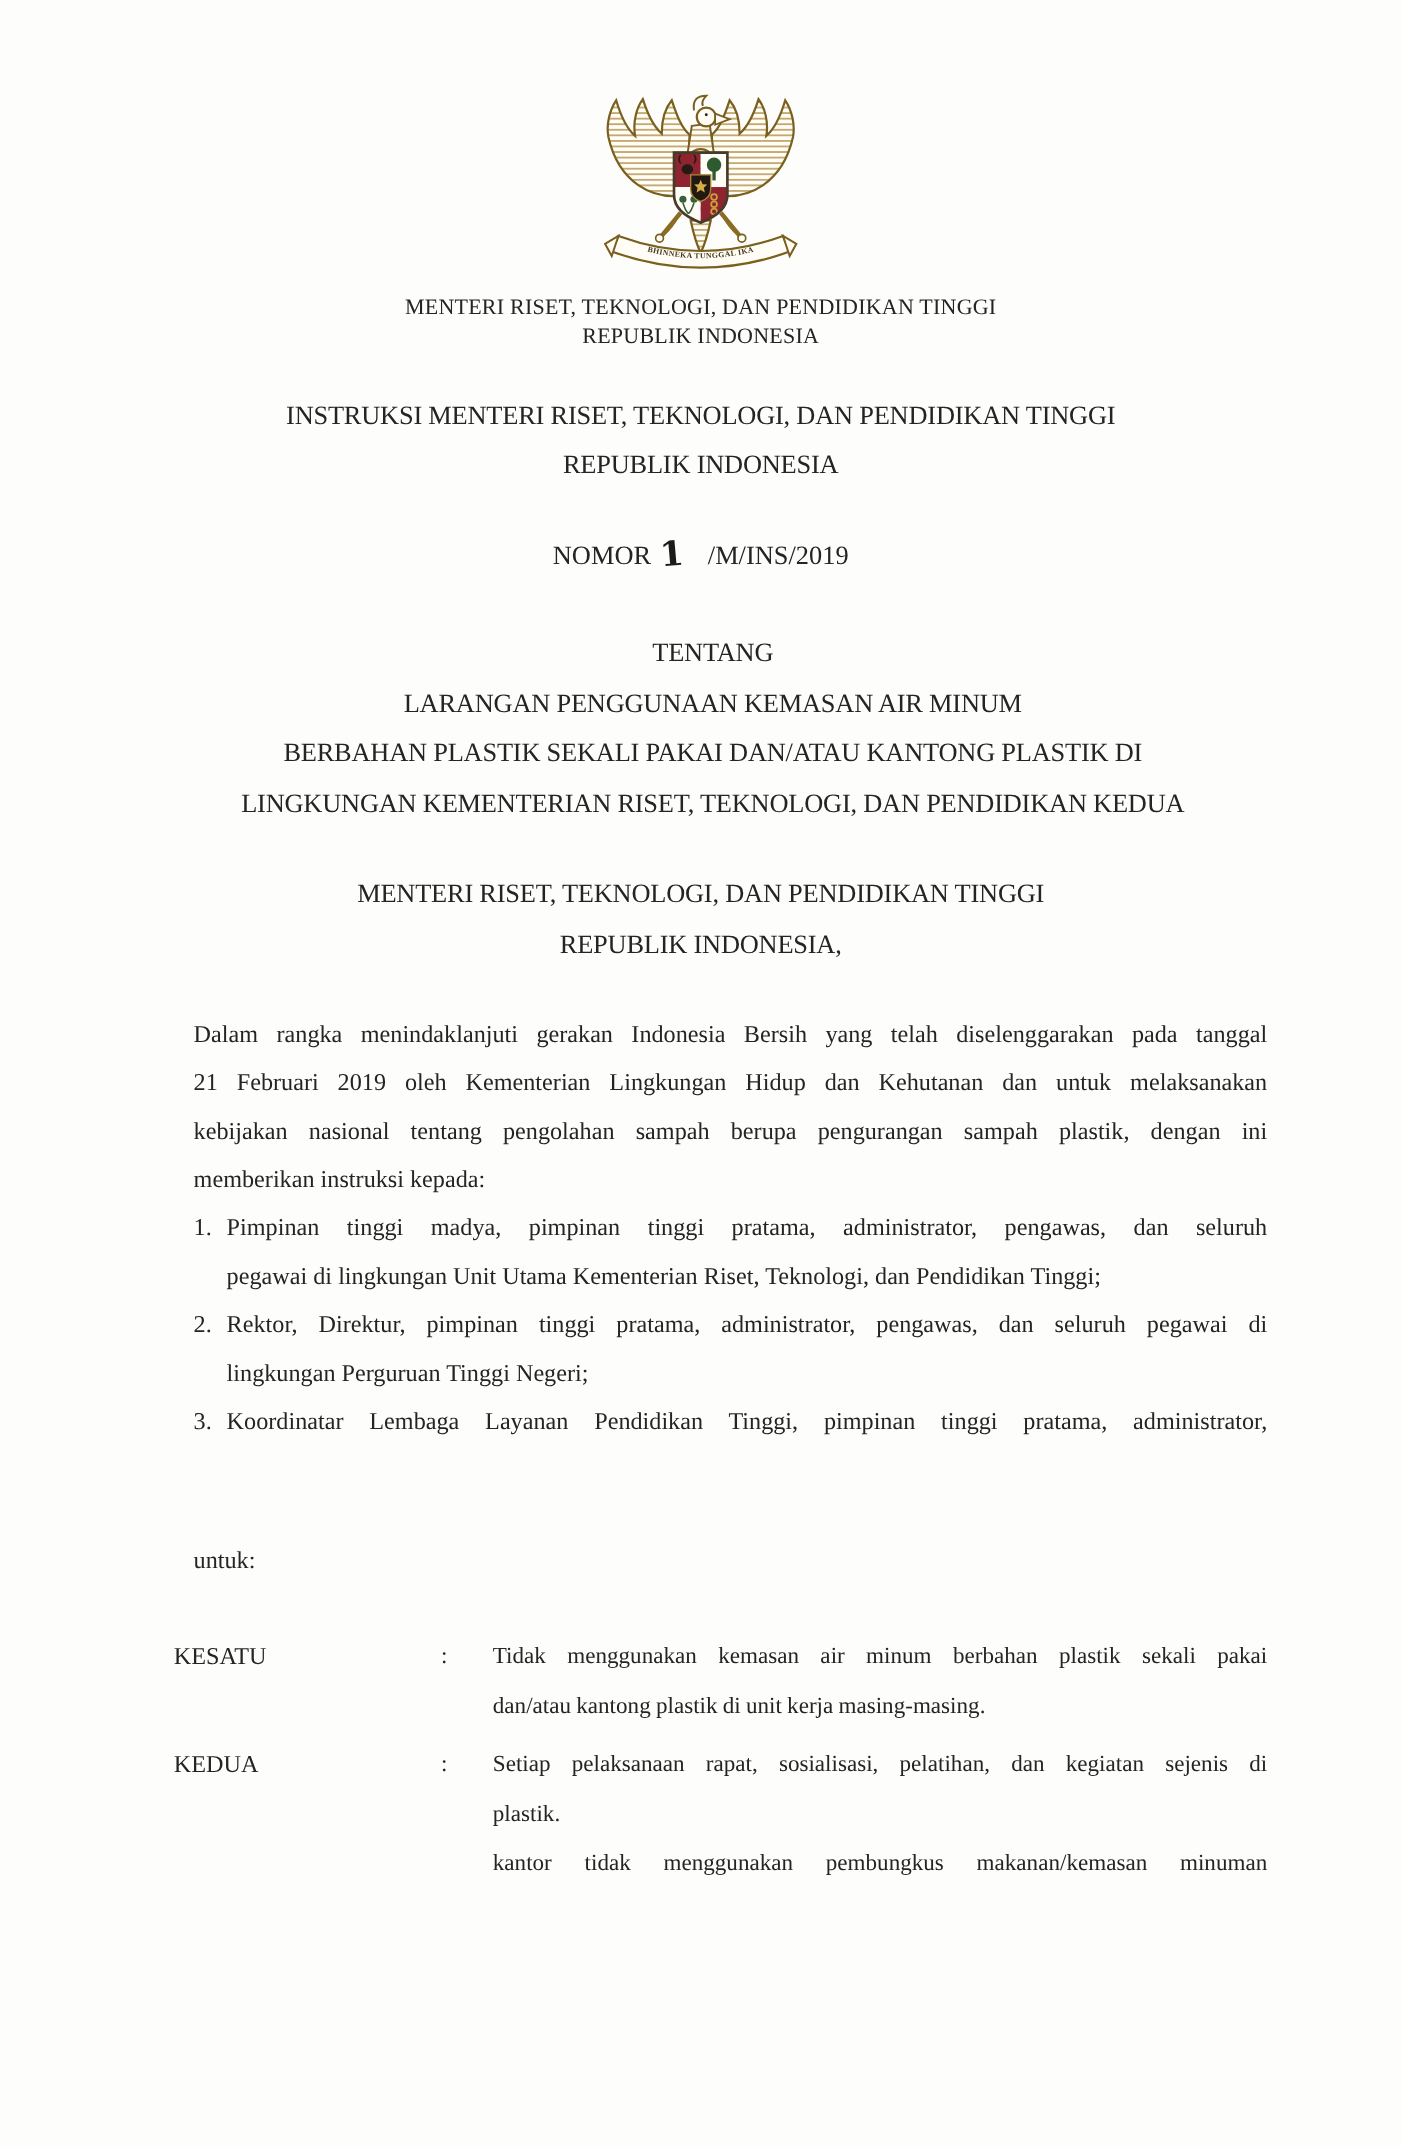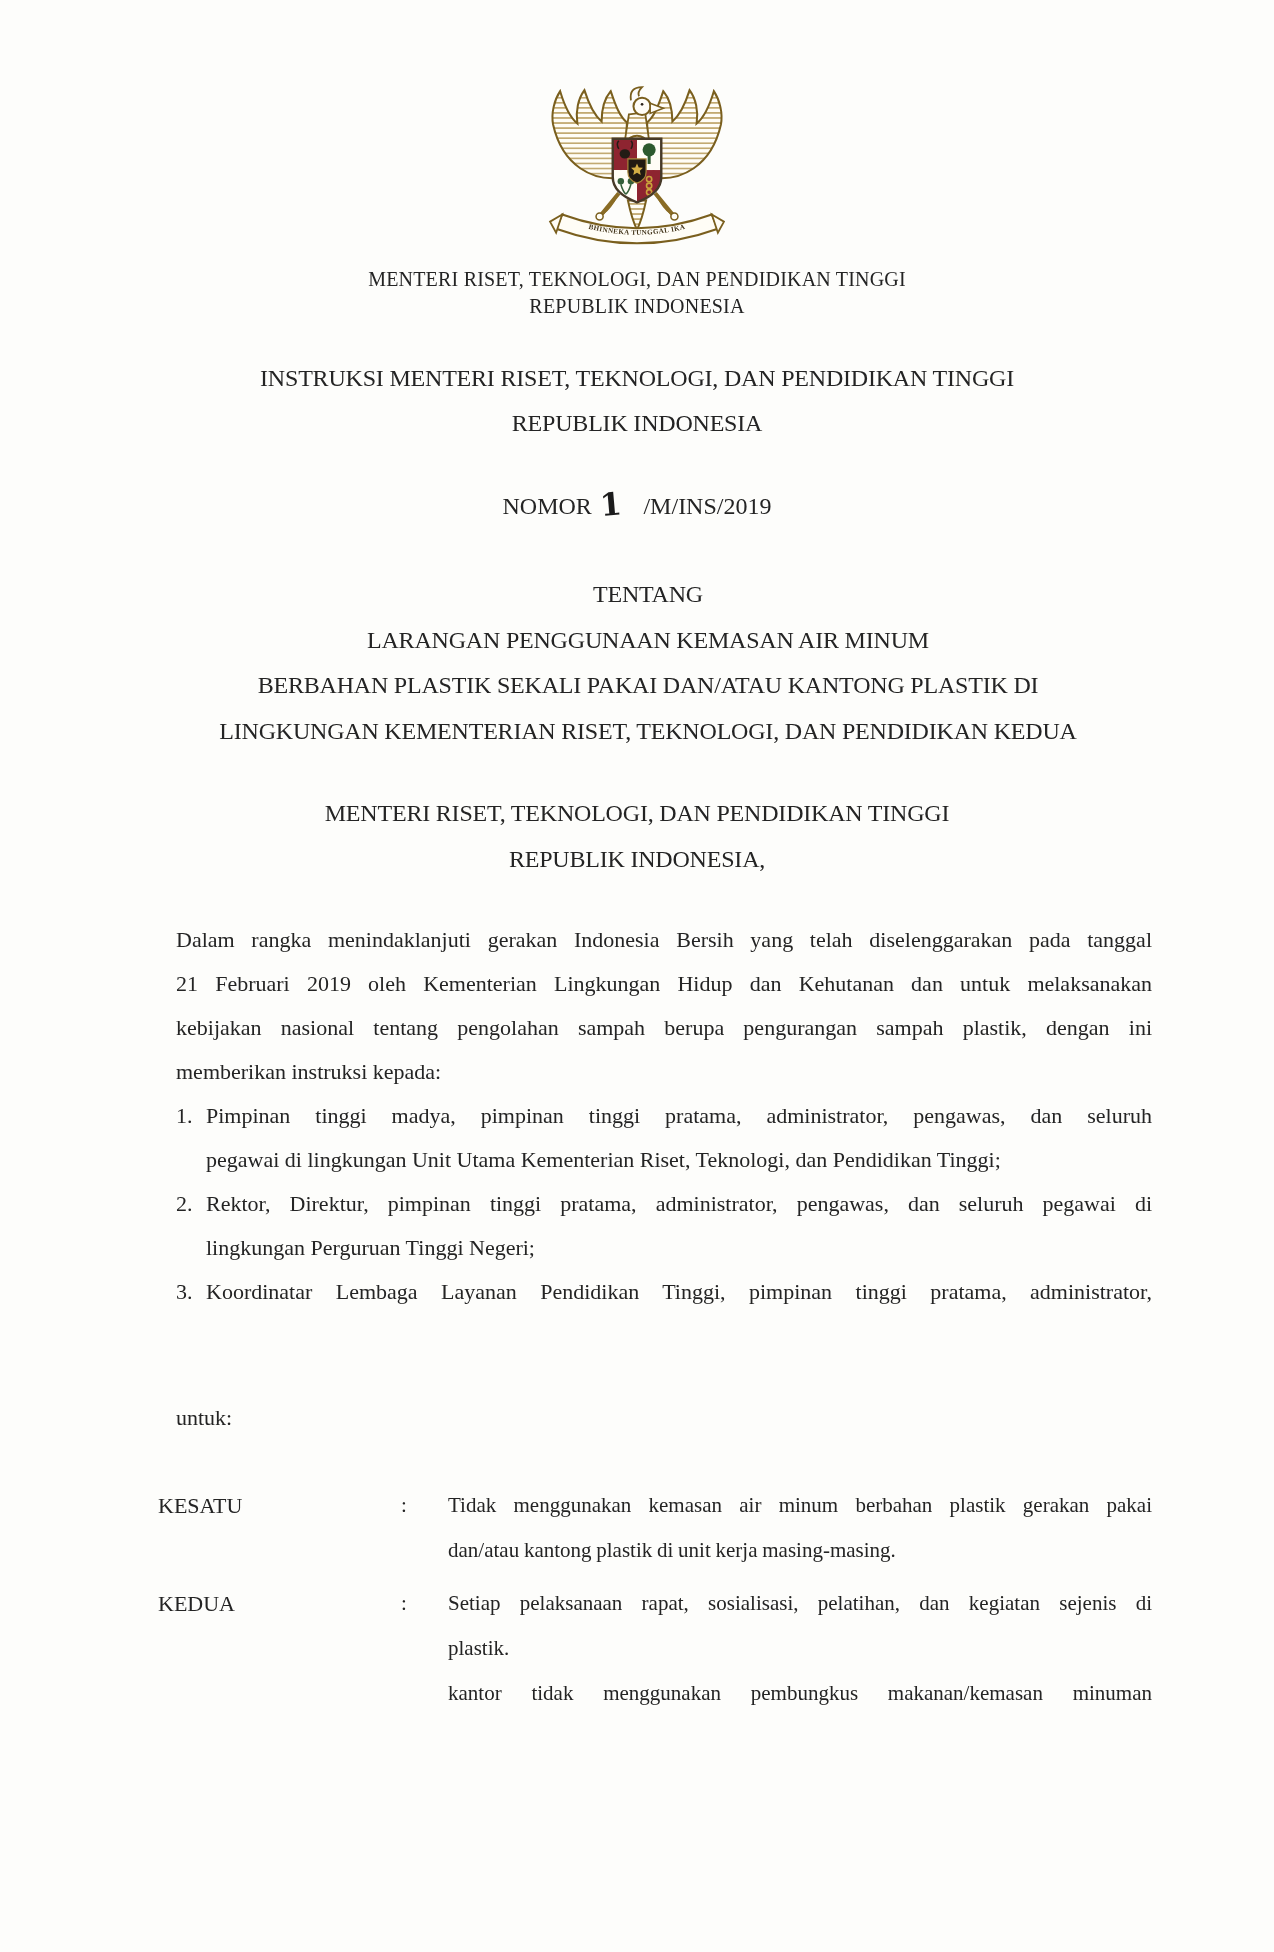--- a/index.html
+++ b/index.html
@@ -185,21 +185,21 @@
     </div>
   </div>
 
   <div class="untuk">untuk:</div>
 
   <div class="directives">
     <div class="directive">
       <div class="dlabel">KESATU</div>
       <div class="dcolon">:</div>
       <div class="dtext">
-        <div class="jline">Tidak menggunakan kemasan air minum berbahan plastik gerakan pakai</div>
+        <div class="jline">Tidak menggunakan kemasan air minum berbahan plastik sekali pakai</div>
         <div class="jline last">dan/atau kantong plastik di unit kerja masing-masing.</div>
       </div>
     </div>
     <div class="directive">
       <div class="dlabel">KEDUA</div>
       <div class="dcolon">:</div>
       <div class="dtext">
         <div class="jline">Setiap pelaksanaan rapat, sosialisasi, pelatihan, dan kegiatan sejenis di</div>
         <div class="jline last">plastik.</div>
         <div class="jline">kantor tidak menggunakan pembungkus makanan/kemasan minuman</div>

